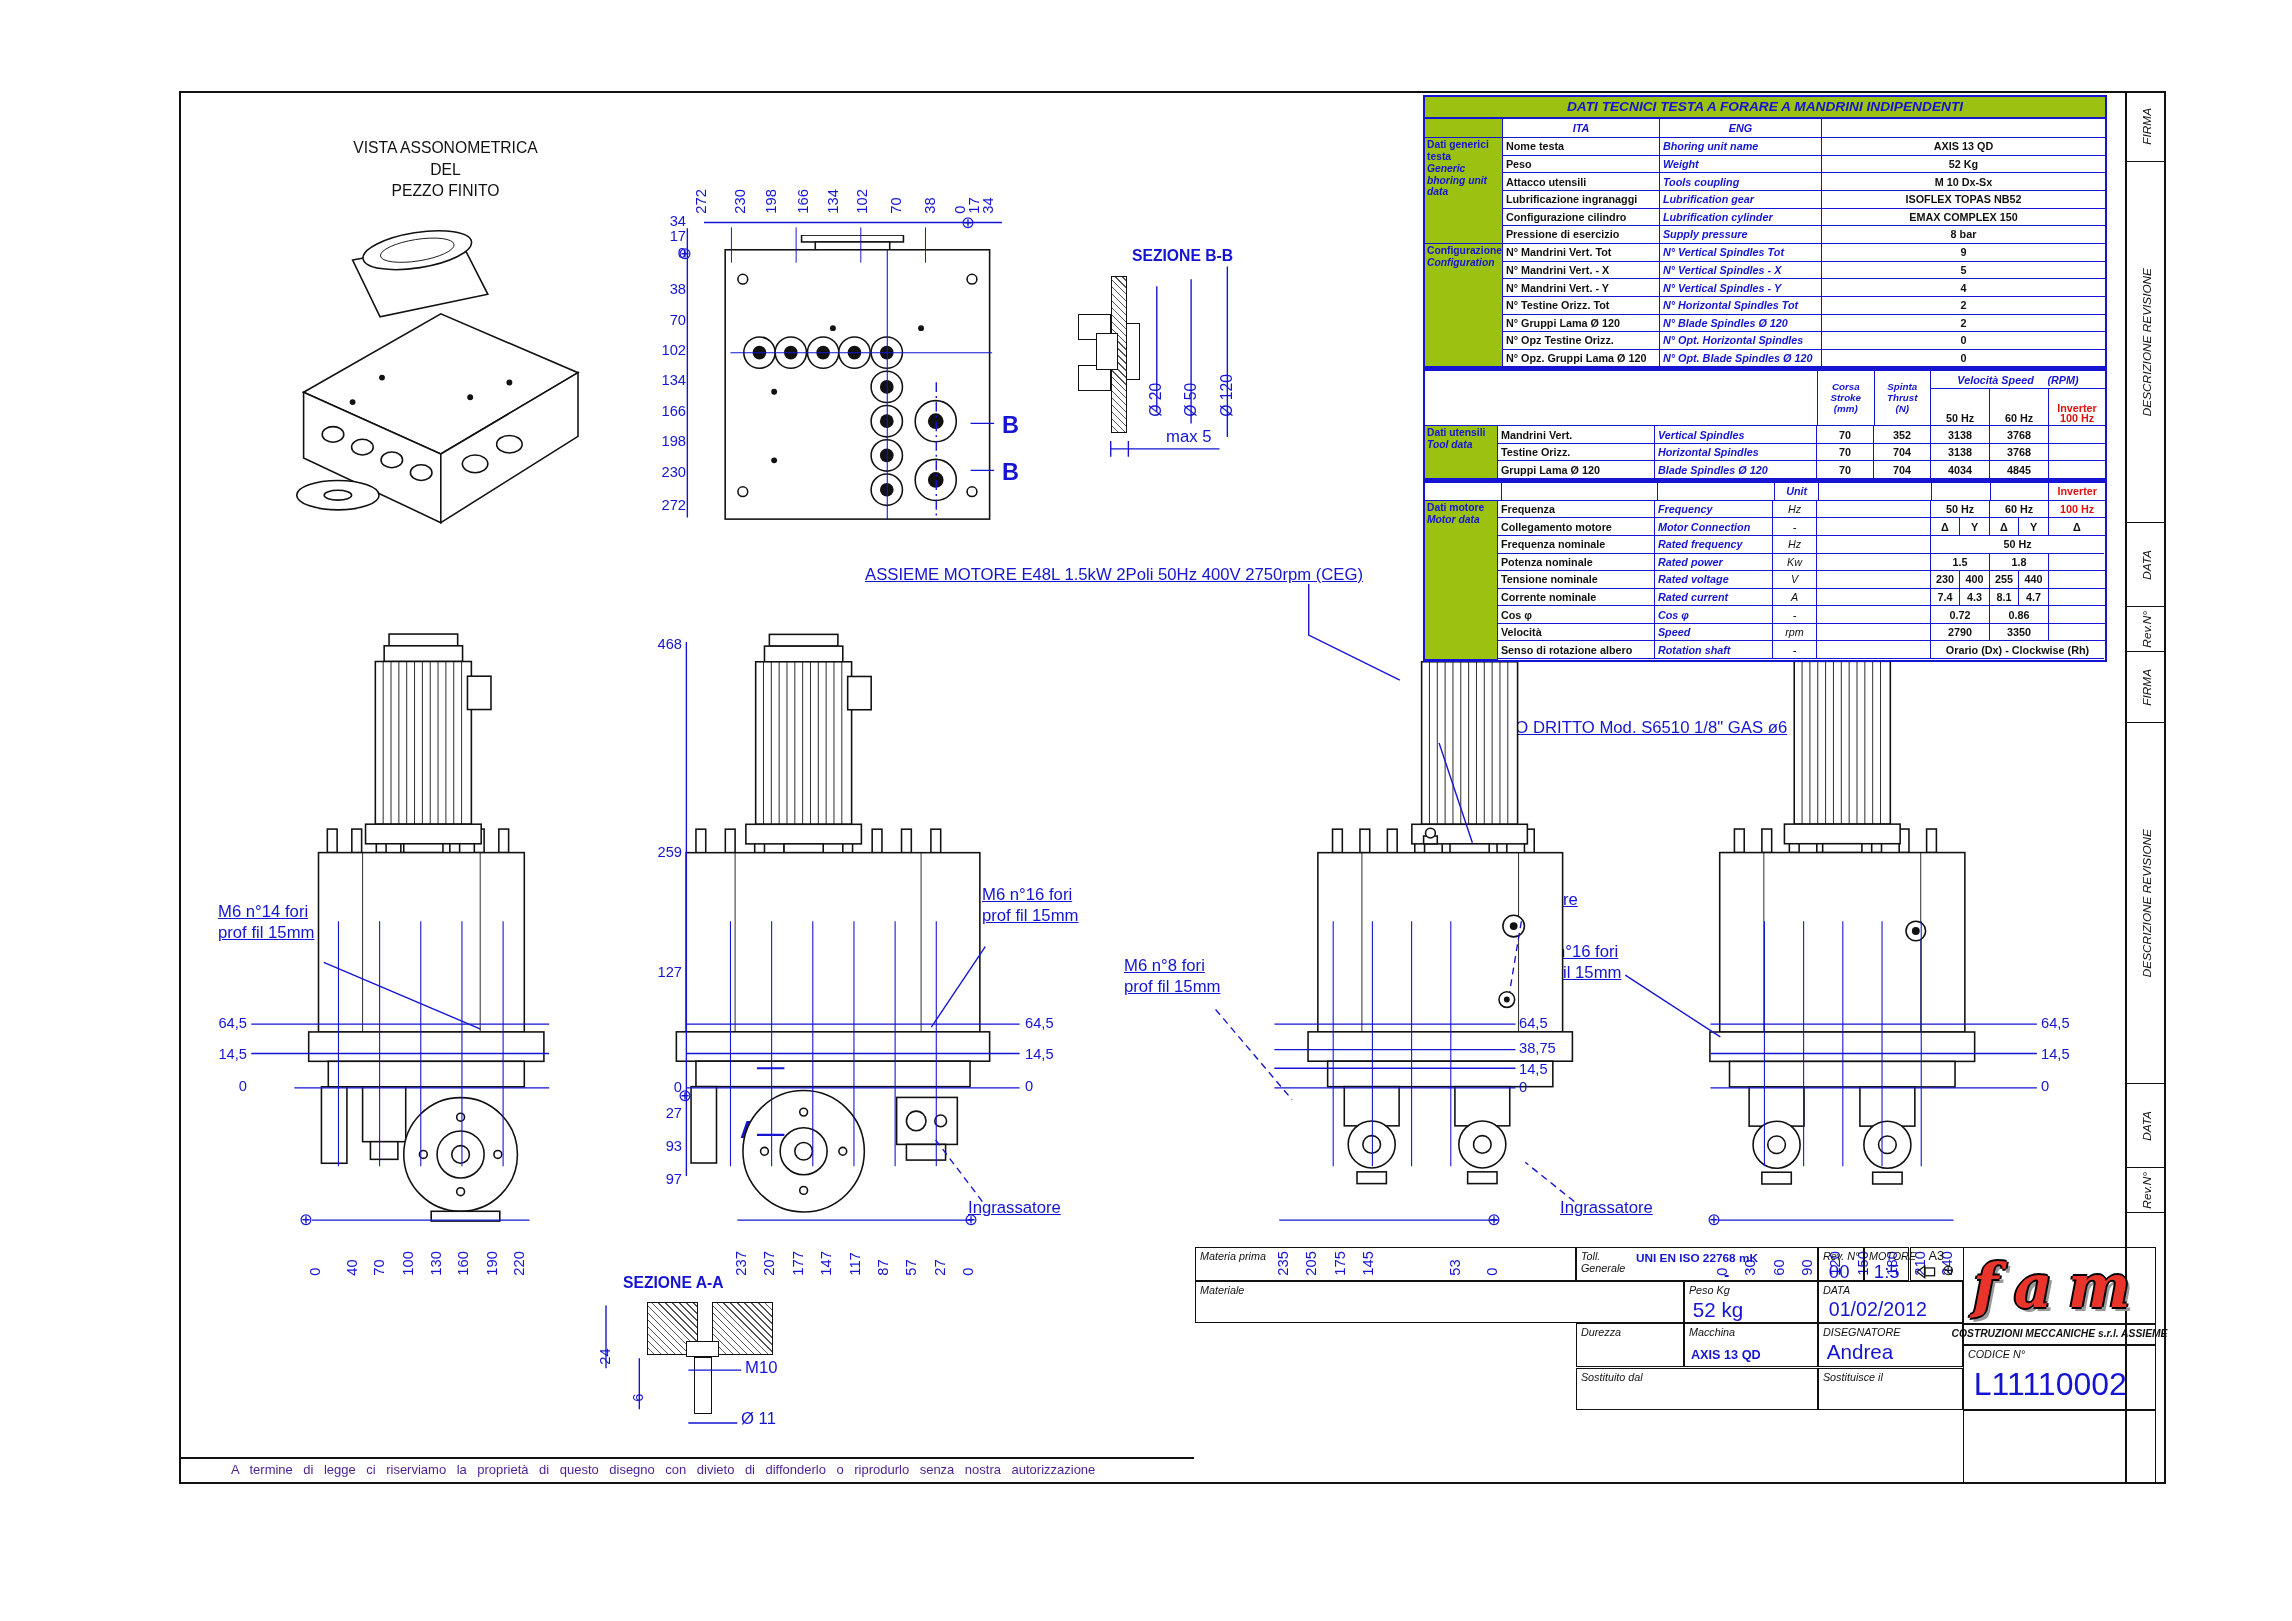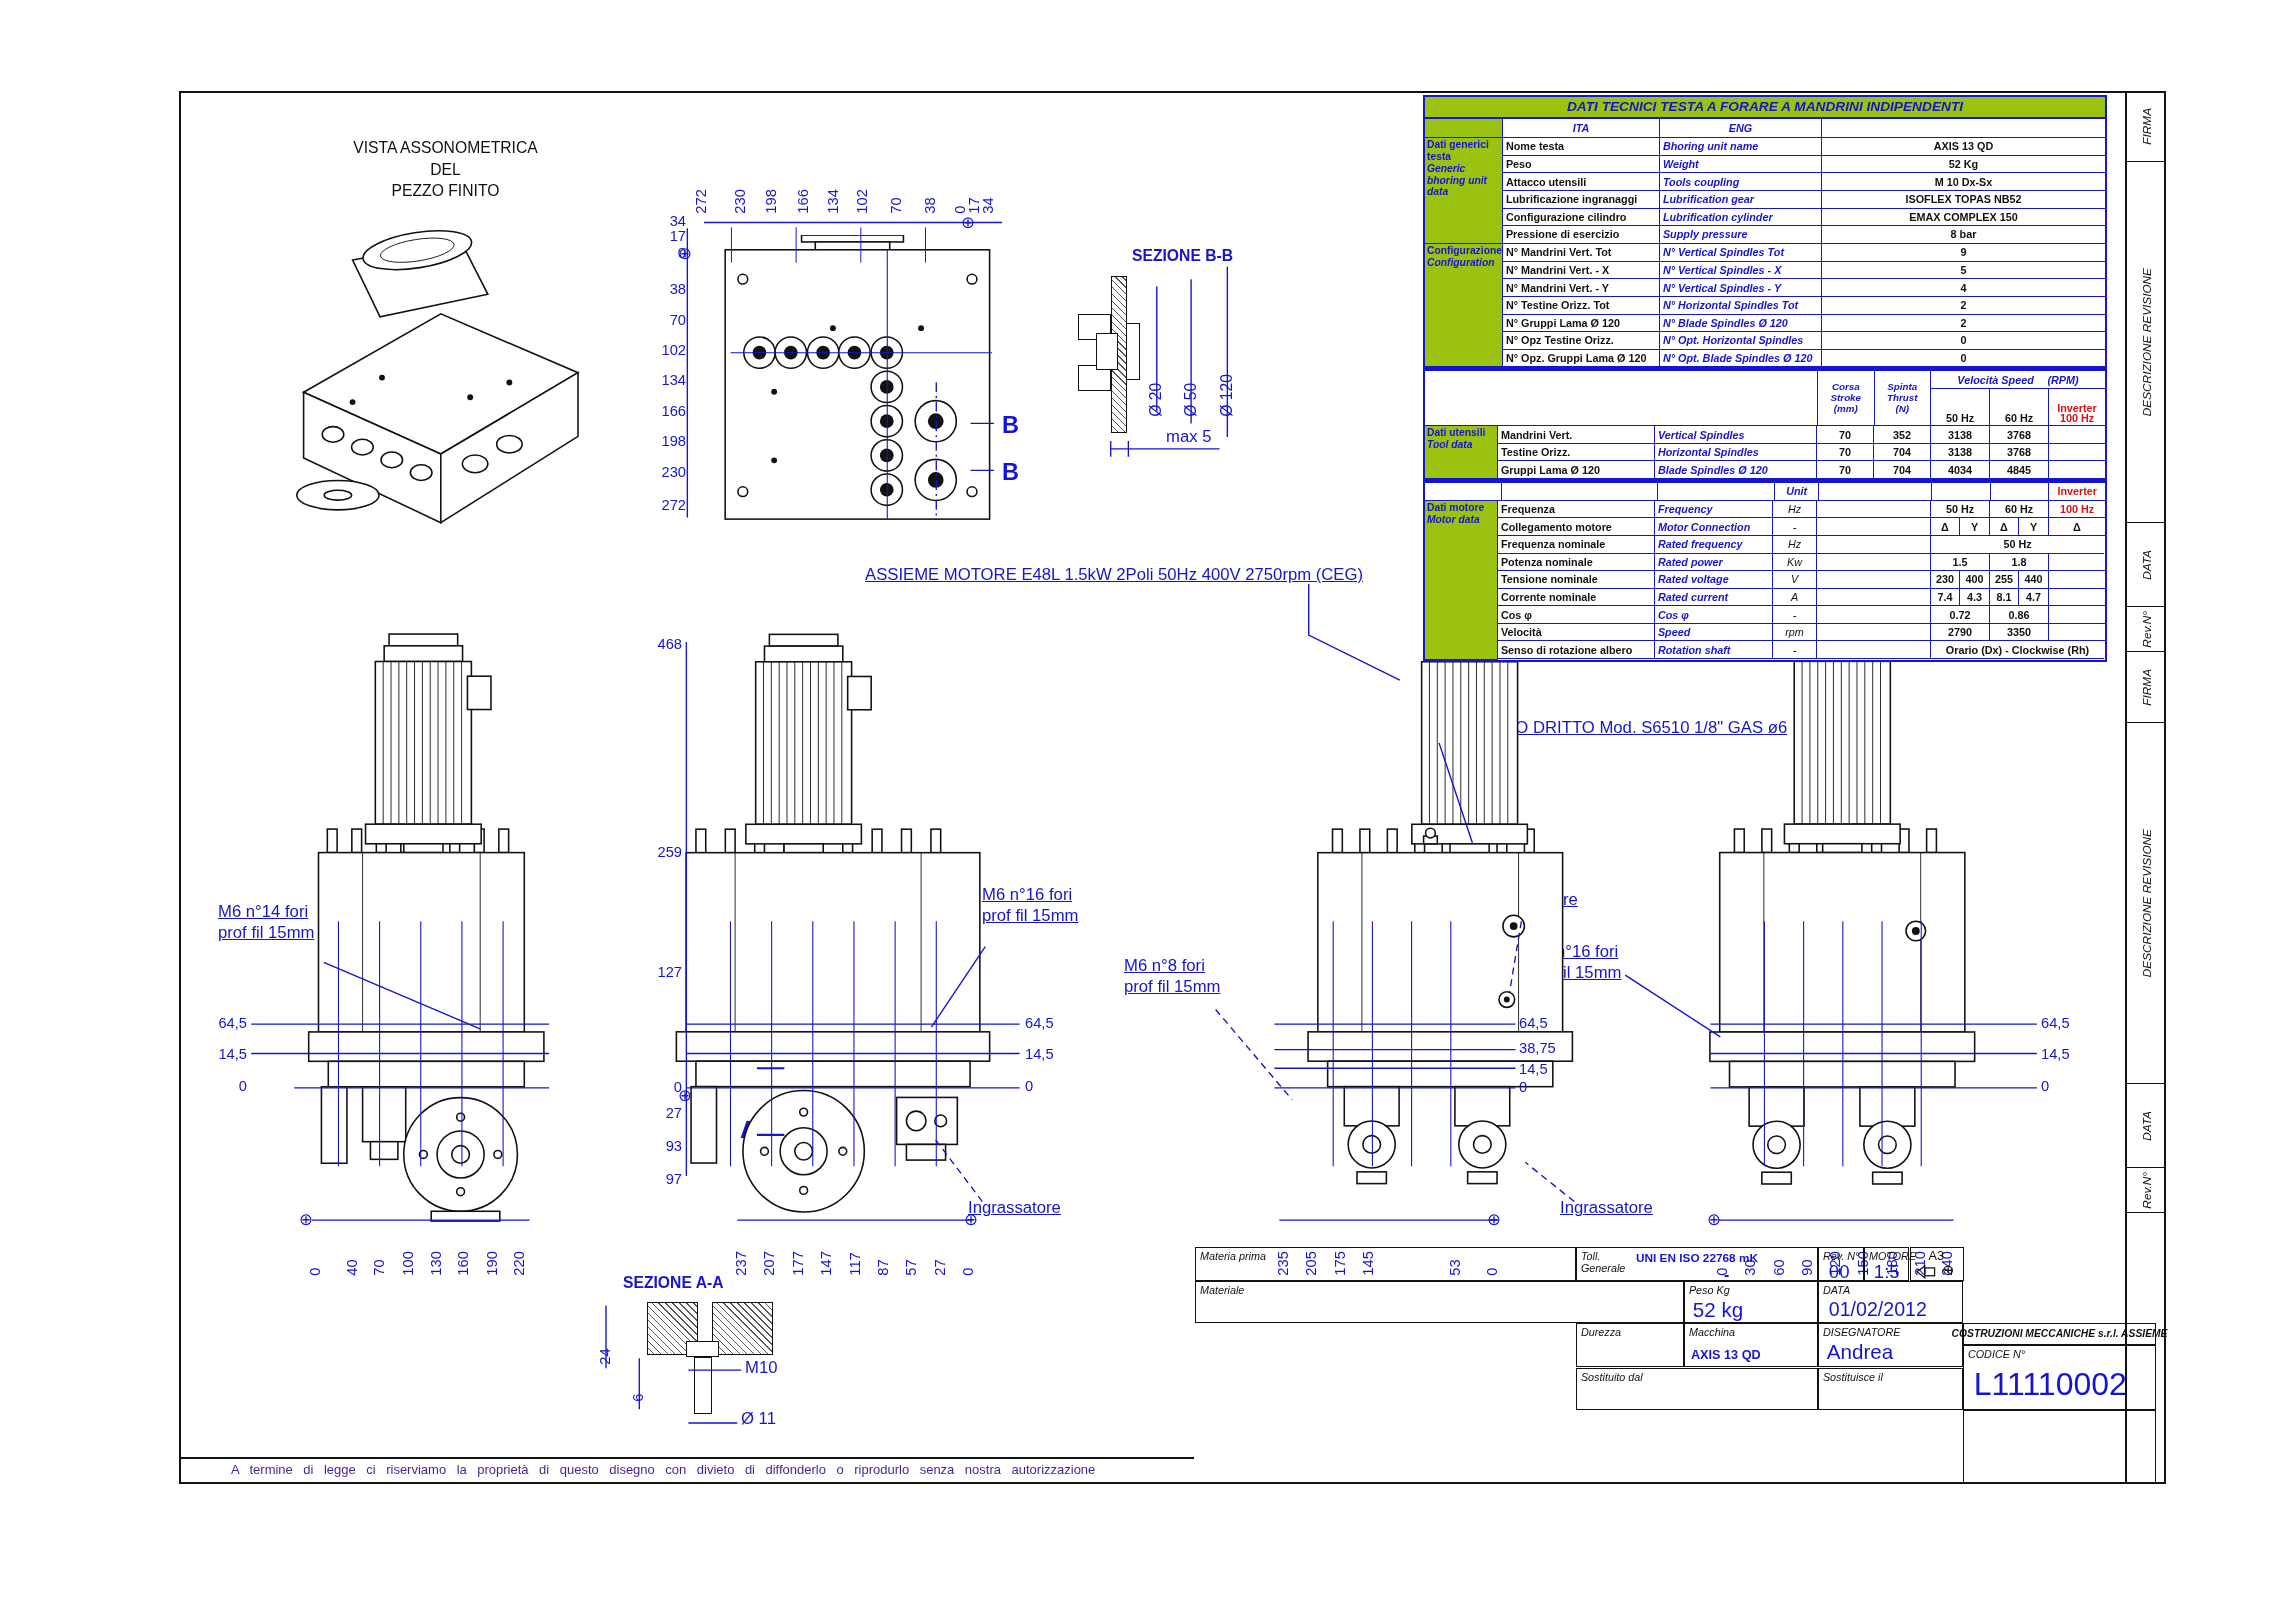--- a/index.html
+++ b/index.html
@@ -779,20 +779,23 @@
     <span class="bv" style="position:absolute;left:8.8px;top:12.7px;font-size:18.6px">1:5</span>
   </div>
   <div class="tb" style="left:715px;top:0;width:54px;height:34px">
     <span style="position:absolute;left:17.6px;top:1px;font-size:12.7px">A3</span>
     <svg style="position:absolute;left:3.9px;top:15.7px" width="23.5" height="15.7" viewBox="0 0 24 16">
       <polygon points="2,8 10,2 10,14" fill="none" stroke="#111" stroke-width="1.3"></polygon>
       <rect x="10" y="4" width="10" height="8" fill="none" stroke="#111" stroke-width="1.3"></rect>
     </svg>
     <span style="position:absolute;left:31px;top:12.7px;font-size:14.7px">⊕</span>
   </div>
+  <div class="tb" style="left:768px;top:0;width:193px;height:78px;display:flex;align-items:center;justify-content:center">
+    <span class="logo">fam</span>
+  </div>
   <div class="tb" style="left:0;top:34px;width:489px;height:42px">
       <span class="lab">Materiale</span>
     </div>
   <div class="tb" style="left:489px;top:34px;width:134px;height:42px">
     <span class="lab">Peso Kg</span>
     <span class="bv" style="position:absolute;left:7.8px;top:15.7px;font-size:20.6px">52 kg</span>
   </div>
   <div class="tb" style="left:623px;top:34px;width:145px;height:42px">
     <span class="lab">DATA</span>
     <span class="bv" style="position:absolute;left:9.8px;top:15.7px;font-size:19.6px">01/02/2012</span>

